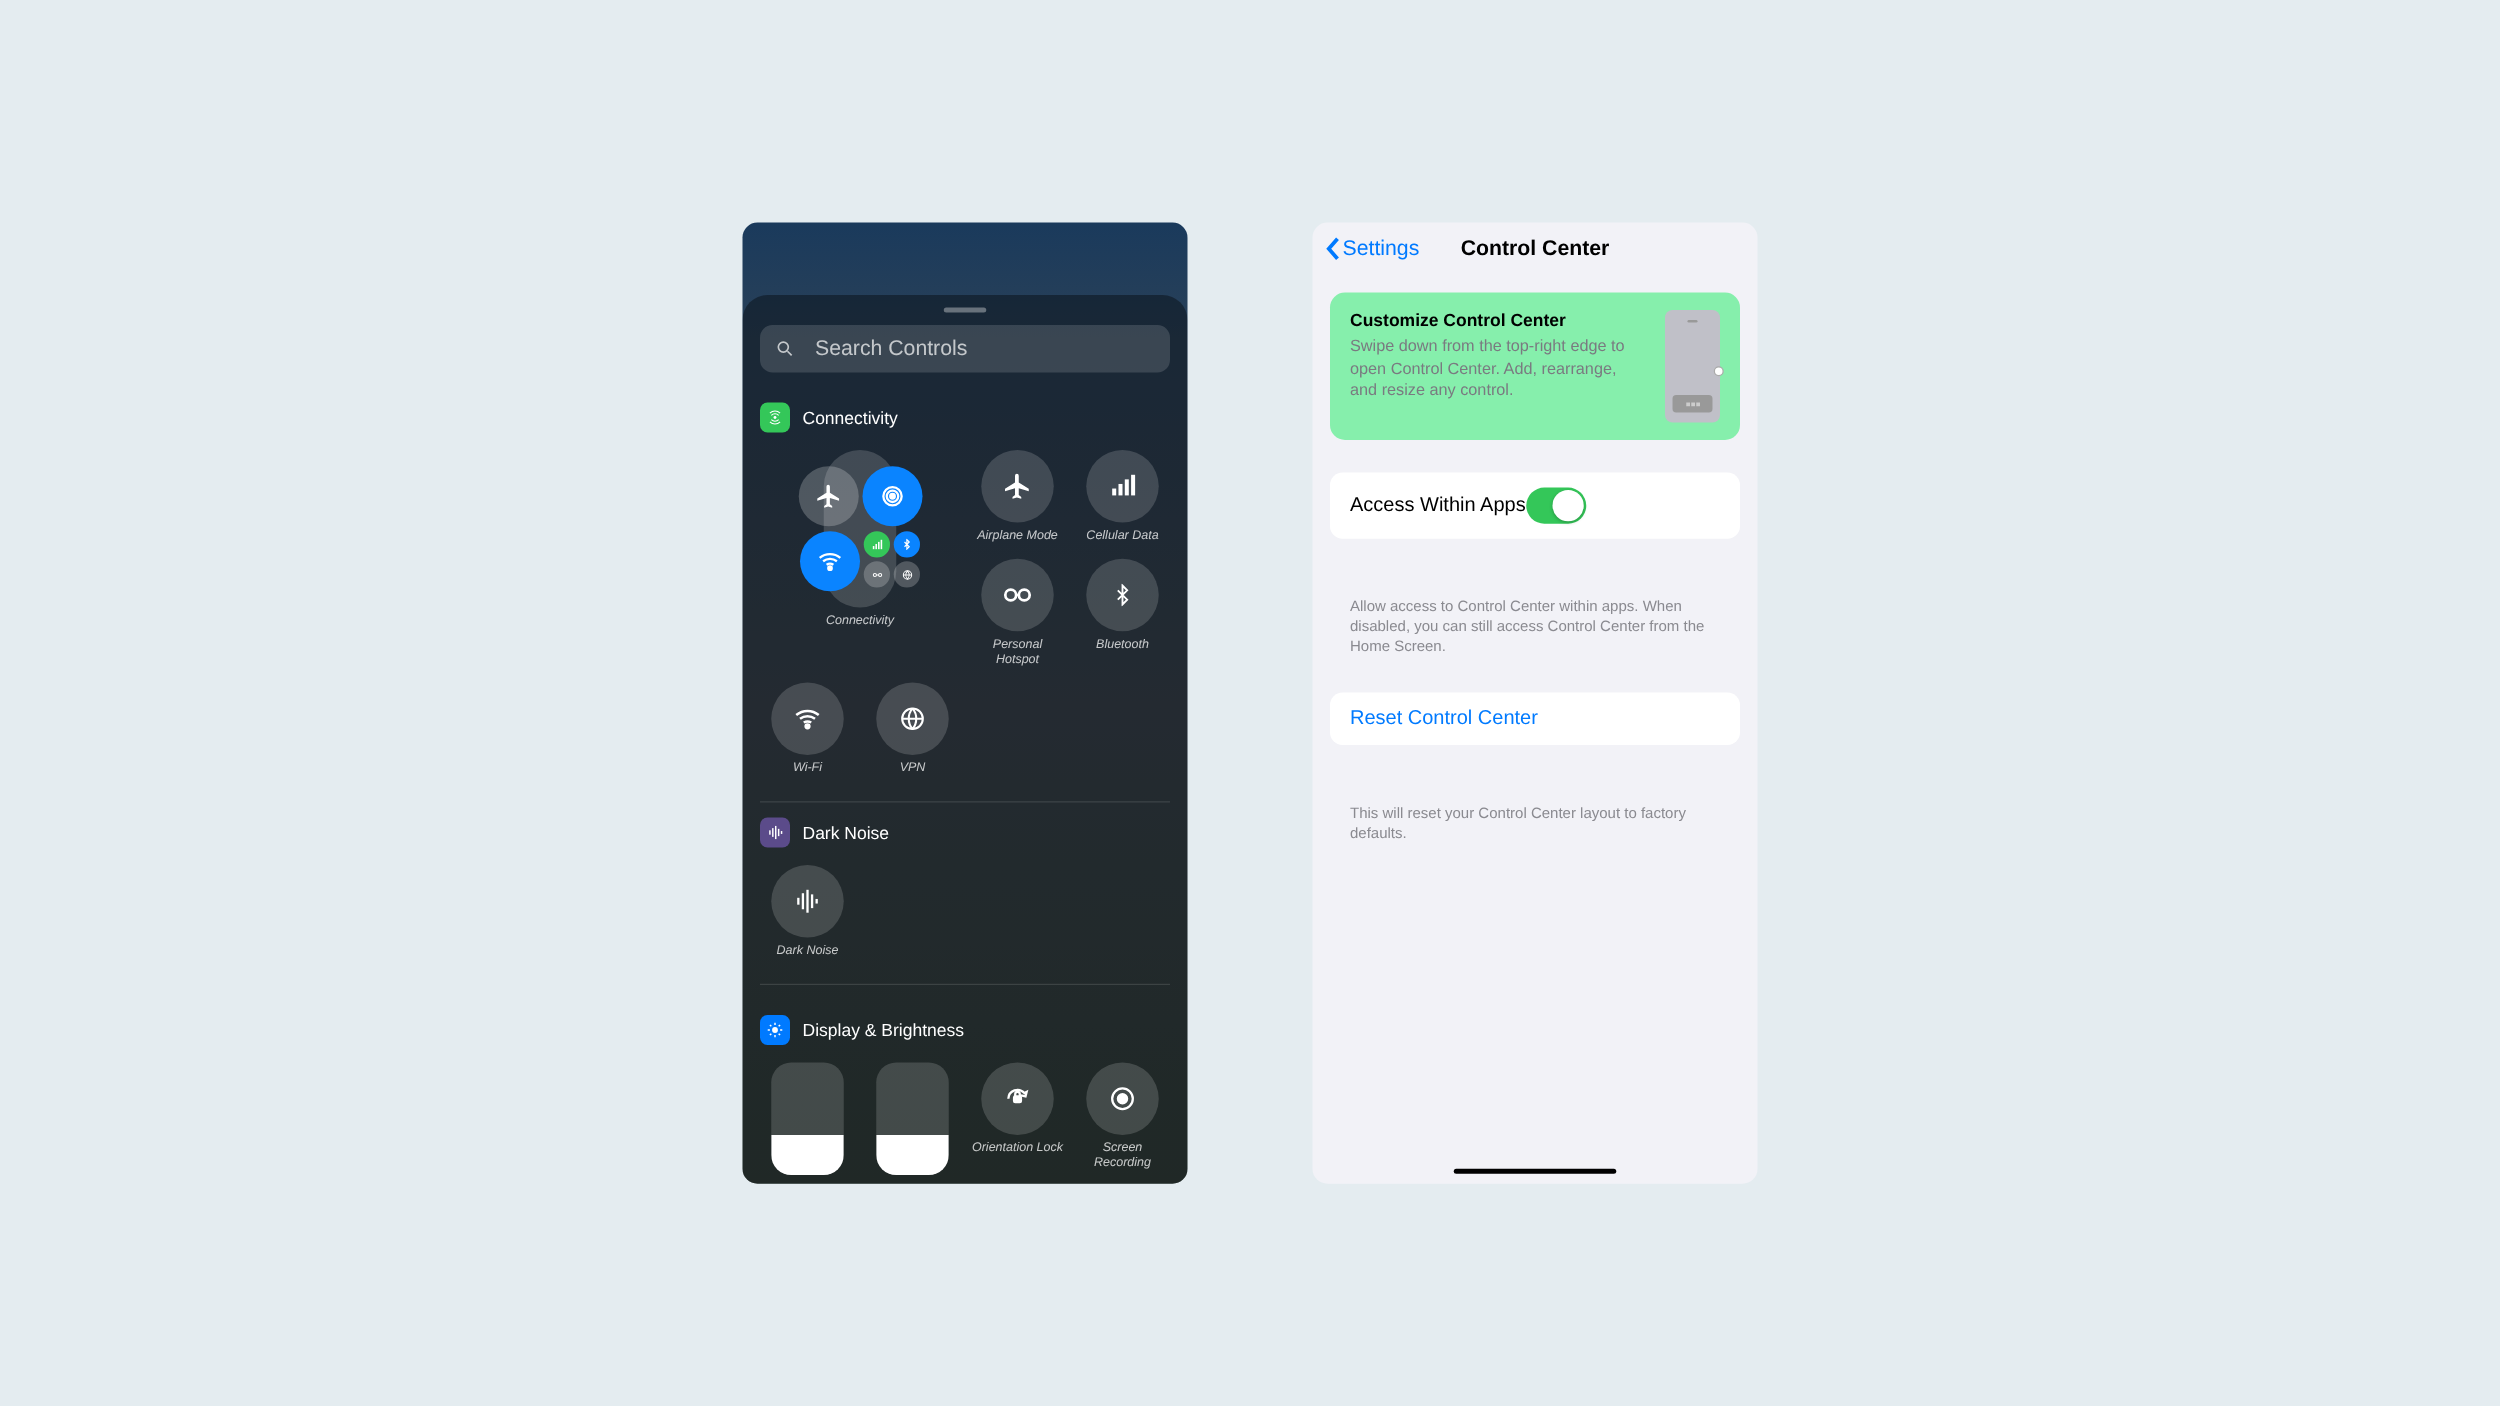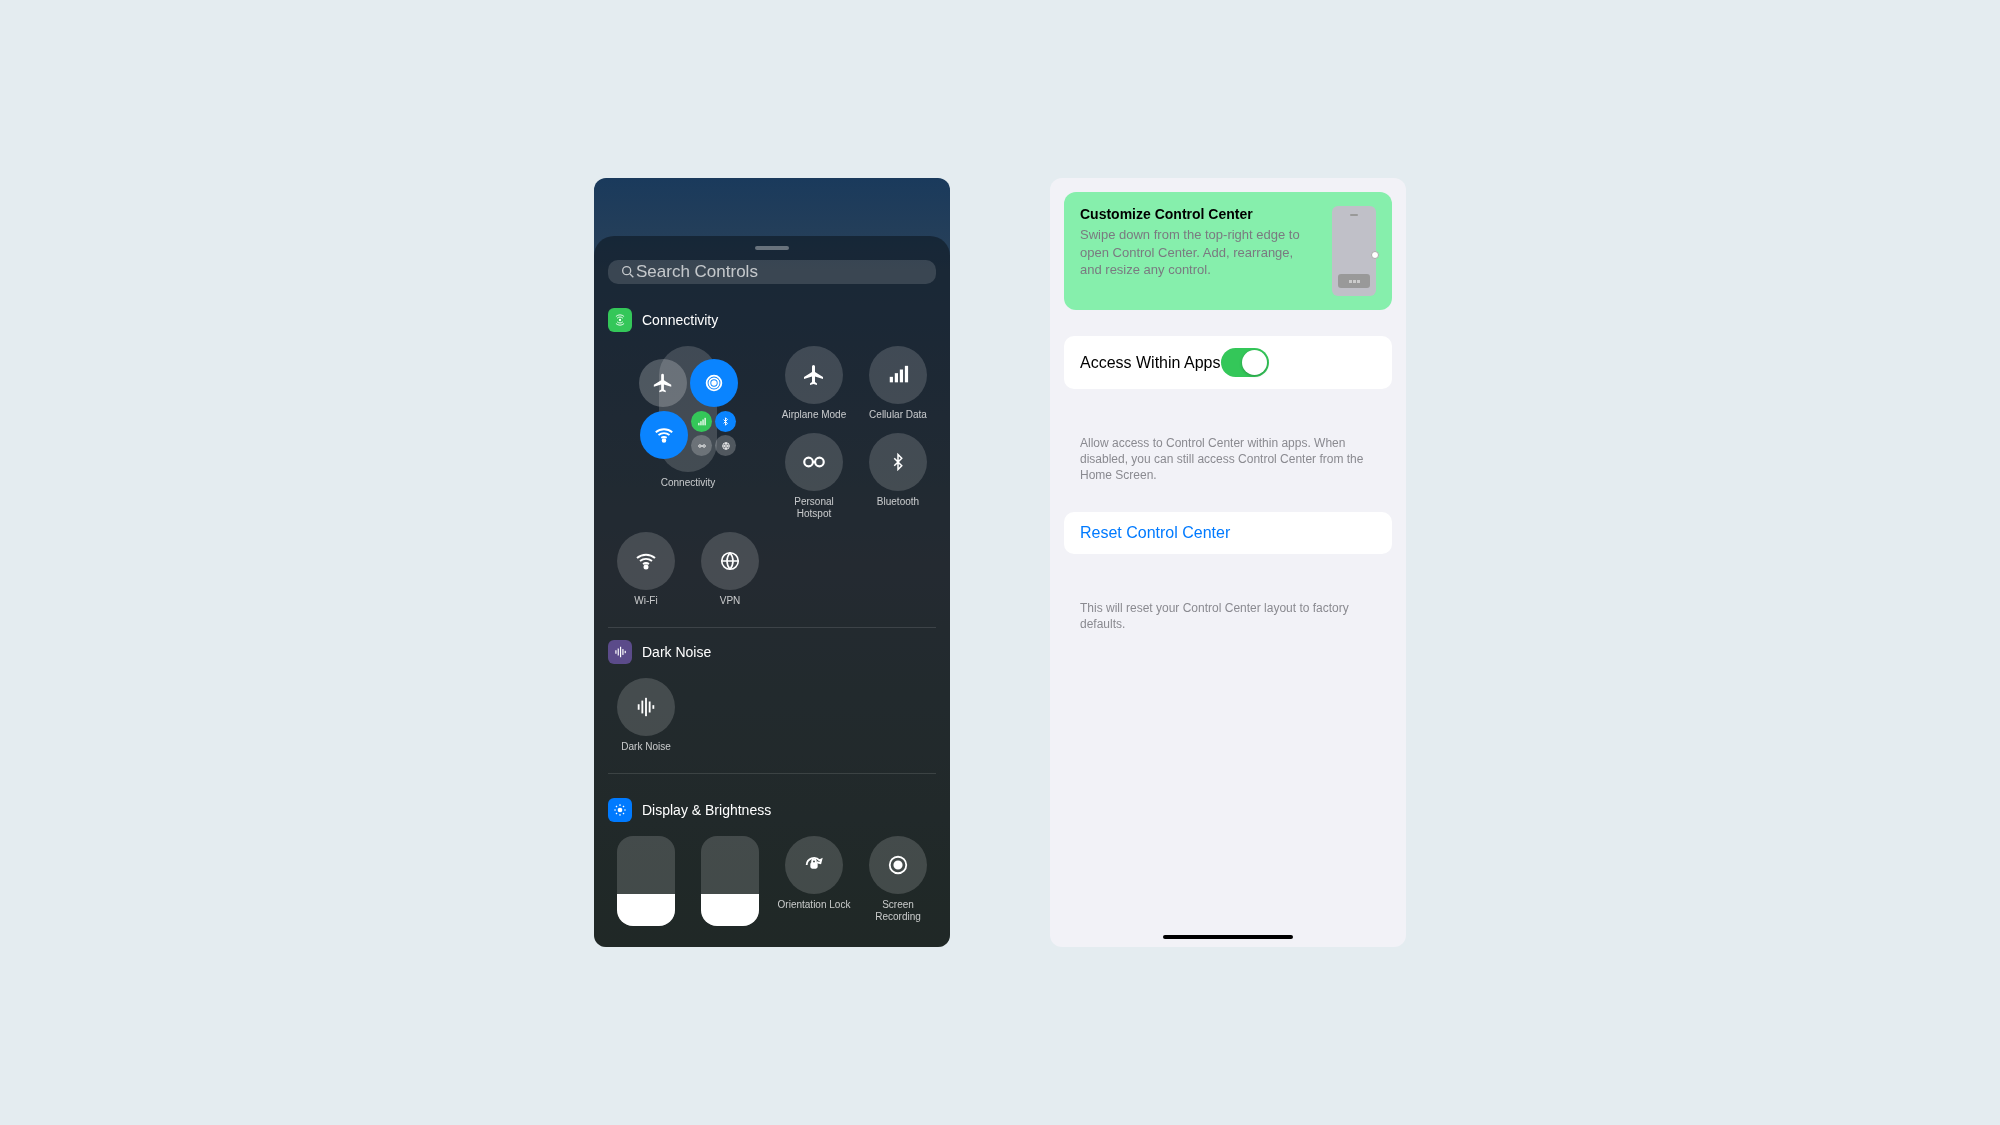--- a/index.html
+++ b/index.html
@@ -4,34 +4,34 @@
 <style>
 * { margin: 0; padding: 0; box-sizing: border-box; font-family: -apple-system, BlinkMacSystemFont, "Segoe UI", sans-serif; }
 body { background: #e4ecf0; width: 2000px; height: 1125px; display: flex; justify-content: center; align-items: center; gap: 100px; }
 
 .phone { width: 356px; height: 769px; border-radius: 12px; overflow: hidden; position: relative; }
 
 
 .phone-left { background: linear-gradient(180deg, #1a3a5c 0%, #2a4158 12%, #3a4550 50%, #34423e 100%); }
 .sheet { position: absolute; top: 58px; left: 0; right: 0; bottom: 0; background: rgba(0,0,0,0.38); border-radius: 20px 20px 0 0; padding: 10px 14px; overflow: hidden; }
 .grab { width: 34px; height: 4px; background: rgba(255,255,255,0.35); border-radius: 2px; margin: 0 auto 10px; }
-.search-bar { background: rgba(255,255,255,0.14); border-radius: 10px; height: 24px; display: flex; align-items: center; padding: 0 12px; gap: 0; color: rgba(255,255,255,0.7); font-size: 17px; }
+.search-bar { background: rgba(255,255,255,0.14); border-radius: 10px; height: 38px; display: flex; align-items: center; padding: 0 12px; gap: 16px; color: rgba(255,255,255,0.7); font-size: 17px; }
 
 .section { margin-top: 24px; }
 .sec-head { display: flex; align-items: center; gap: 10px; margin-bottom: 14px; }
 .sec-icon { width: 24px; height: 24px; border-radius: 6px; display: flex; align-items: center; justify-content: center; }
 .sec-icon-green { background: #34c759; }
 .sec-icon-purple { background: #5b4b8a; }
 .sec-icon-blue { background: #007aff; }
 .sec-title { color: #fff; font-size: 14px; font-weight: 500; }
 
 .control-grid { display: grid; grid-template-columns: repeat(4, 1fr); gap: 12px 8px; }
 .control-item { display: flex; flex-direction: column; align-items: center; gap: 5px; }
 .control-btn { width: 58px; height: 58px; border-radius: 50%; background: rgba(255,255,255,0.16); display: flex; align-items: center; justify-content: center; color: #fff; }
-.control-label { font-size: 10px; color: rgba(255,255,255,0.75); text-align: center; line-height: 1.2; }
+.control-label { font-size: 10px; color: rgba(255,255,255,0.75); text-align: center; line-height: 1.2; font-style: italic; }
 .mini-circle { width: 48px; height: 48px; border-radius: 50%; display: flex; align-items: center; justify-content: center; flex-shrink: 0; }
 .mc-gray { background: rgba(255,255,255,0.22); }
 .mc-blue { background: #0a84ff; }
 .mini-row { display: flex; gap: 3px; }
 .tiny-circle { width: 21px; height: 21px; border-radius: 50%; display: flex; align-items: center; justify-content: center; font-size: 9px; }
 .tc-green { background: #34c759; }
 .tc-blue { background: #0a84ff; }
 .tc-gray { background: rgba(255,255,255,0.22); }
 .control-wide-tall .control-btn { height: 120px; flex-direction: column; padding: 6px; gap: 4px; }
 
@@ -288,20 +288,29 @@
             </div>
           <span class="control-label">Screen Recording</span>
         </div>
       </div>
     </div>
   </div>
 </div>
 
 <div class="phone phone-right">
 
+  <div class="nav-bar">
+    <div class="back-btn">
+      <svg width="12" height="20" viewBox="0 0 12 20" fill="none" stroke="#007aff" stroke-width="3">
+          <path d="M10 2L3 10l7 8"></path>
+        </svg>
+      <span>Settings</span>
+    </div>
+    <span class="nav-title">Control Center</span>
+  </div>
 
   <div class="content">
     <div class="card">
       <div class="card-text">
         <div class="card-title">Customize Control Center</div>
         <div class="card-desc">Swipe down from the top-right edge to open Control Center. Add, rearrange, and resize any control.</div>
       </div>
       <div class="card-illus">
         <div class="card-illus-ctrl"></div>
         <div class="card-illus-dot"></div>

